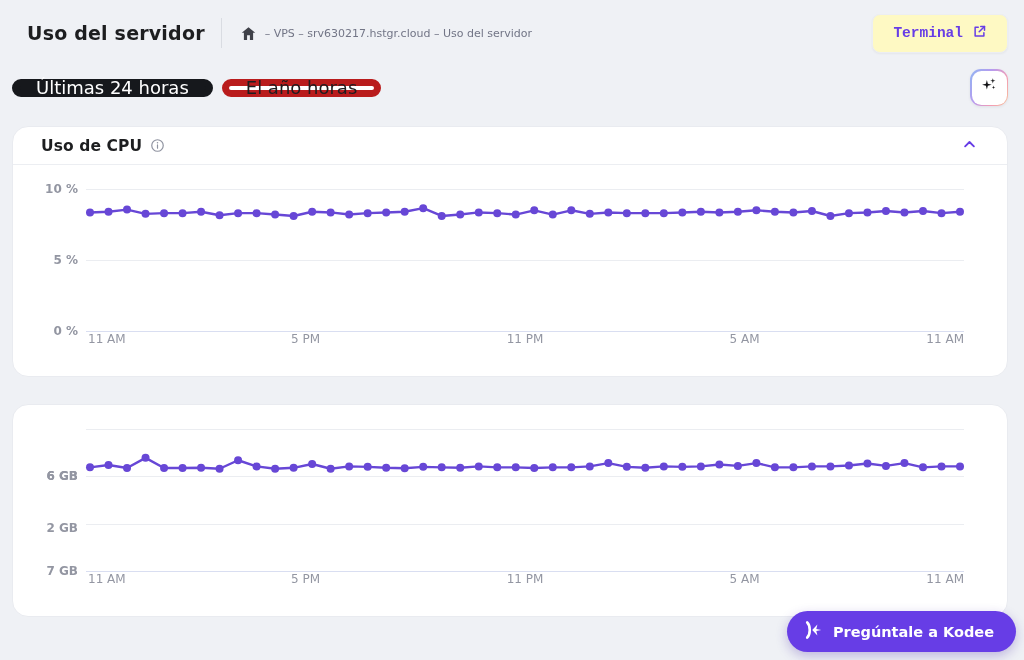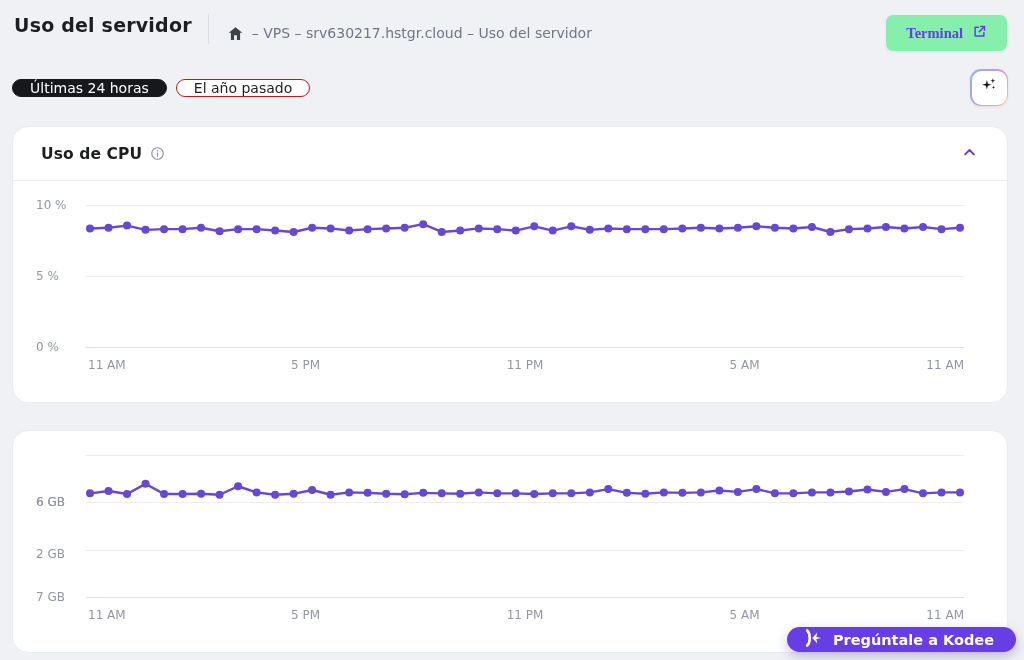--- a/index.html
+++ b/index.html
@@ -6,83 +6,84 @@
   html,body { width:1024px; height:660px; overflow:hidden; }
   body {
     background:#eff1f5;
     font-family:"DejaVu Sans","Liberation Sans",sans-serif;
     color:#1d1e20;
     position:relative;
   }
   .page { padding:14px 16px 0 12px; }
 
   
-  .top-row { display:flex; height:38px; margin-left:2px; }
+  .top-row { display:flex; align-items:center; height:38px; margin-left:15px; }
   .page-title { font-size:19px; font-weight:700; letter-spacing:.2px; }
   .vdivider { width:1px; height:30px; background:#d9dce2; margin:0 18px 0 16px; }
-  .breadcrumb { display:flex; align-items:center; gap:8px; color:#727586; font-size:14px; }
+  .breadcrumb { display:flex; align-items:center; gap:8px; color:#727586; font-size:11px; }
   .home-icon { display:inline-flex; cursor:pointer; }
   .spacer { flex:1; }
   .terminal-btn {
-    background:#86efac; border:1px solid #eceef2; border-radius:8px;
+    background:#fef9c3; border:1px solid #eceef2; border-radius:8px;
     box-shadow:0 1px 2px rgba(30,35,60,.05);
     color:#673de6; font-weight:700; font-size:14.5px;
     padding:9px 20px; display:flex; align-items:center; gap:9px; cursor:pointer;
-    font-family:Liberation Serif, serif;
+    font-family:Liberation Mono, monospace;
   }
 
   
   .filters-row { display:flex; align-items:center; margin-top:17px; gap:9px; }
   .pill {
-    background:#fff; border:1px solid #b91c1c; border-radius:999px;
+    background:#fff; border:7px solid #b91c1c; border-radius:999px;
     height:18px; padding:0 17px; display:flex; align-items:center;
-    font-size:14px; color:#1d1e20; cursor:pointer; font-family:inherit;
+    font-size:18px; color:#1d1e20; cursor:pointer; font-family:inherit;
   }
   .pill.active { background:#16181c; border-color:#16181c; color:#fff; }
   .ai-btn-wrap {
     margin-left:auto; border-radius:11px; padding:1.5px; cursor:pointer;
     background:linear-gradient(120deg,#8fb6f2 0%,#b79bef 38%,#f29bb4 70%,#f7c49c 100%);
     box-shadow:0 1px 3px rgba(30,35,60,.08);
   }
   .ai-btn {
     width:35px; height:34px; background:#fff; border-radius:9.5px;
     display:flex; align-items:center; justify-content:center;
   }
 
   
   .card {
     background:#fff; border:1px solid #e9ebf0; border-radius:16px;
     margin-top:20px; overflow:hidden;
   }
   .card + .card { margin-top:27px; }
   .card-header {
-    height:54px; padding:0 26px 0 28px; display:flex; align-items:center;
+    height:38px; padding:0 26px 0 28px; display:flex; align-items:center;
     border-bottom:1px solid #eceef2;
   }
   .card-title { font-size:15.5px; font-weight:700; letter-spacing:.1px; }
   .info-icon { display:inline-flex; margin-left:8px; cursor:pointer; }
   .chevron-btn { margin-left:auto; display:flex; align-items:center; cursor:pointer; background:none; border:none; padding:4px; }
 
   .card-body { padding:24px 28px 28px 28px; }
   .plot-outer { position:relative; margin-left:45px; margin-right:15px; }
   .plot-area { position:relative; height:142px; }
   .gridline { position:absolute; left:0; right:0; height:1px; background:#ebedf1; }
   .gridline.base { background:#d9def1; }
   .ytick {
-    position:absolute; left:-50px; width:42px; 
+    position:absolute; left:-50px; width:42px; text-align:right;
     font-size:12px; color:#9396a2; transform:translateY(-50%);
     white-space:nowrap;
-  }
-  .xticks { position:relative; height:16px; margin-top:11px; }
+    font-weight:bold;
+  }
+  .xticks { position:relative; height:16px; margin-top:1px; }
   .xtick { position:absolute; top:0; font-size:12px; color:#9396a2; white-space:nowrap; }
   .plot-area svg { position:absolute; left:0; top:0; overflow:visible; }
 
   
   .kodee-btn {
-    position:absolute; right:8px; bottom:8px; height:25px;
+    position:absolute; right:8px; bottom:8px; height:41px;
     background:#673de6; border:none; border-radius:999px;
     display:flex; align-items:center; gap:10px; padding:0 22px 0 14px;
     color:#fff; font-weight:700; font-size:14.5px; cursor:pointer;
     box-shadow:0 4px 12px rgba(60,30,160,.28); font-family:inherit;
   }
 </style>
 </head>
 <body>
 
 <div class="page">
@@ -106,21 +107,21 @@
           <path d="M10 5 H5 V19 H19 V14"></path>
             <path d="M14 4 H20 V10"></path>
             <path d="M20 4 L11.5 12.5"></path>
         </svg>
       </span>
     </button>
   </div>
 
   <div class="filters-row">
     <button class="pill active">Últimas 24 horas</button>
-    <button class="pill">El año pasado</button>
+    <button class="pill">El año horas</button>
     <div class="ai-btn-wrap">
       <div class="ai-btn">
         <span>
           <svg width="21" height="21" viewBox="0 0 24 24" fill="#101114">
             <path d="M9 5.6 L10.1 10 L14.5 11.1 L10.1 12.2 L9 16.6 L7.9 12.2 L3.5 11.1 L7.9 10 Z"></path>
             <path d="M15.8 3.6 L16.45 6 L18.8 6.6 L16.45 7.2 L15.8 9.6 L15.15 7.2 L12.85 6.6 L15.15 6 Z"></path>
             <path d="M16.6 12.1 L17.05 13.75 L18.7 14.2 L17.05 14.65 L16.6 16.3 L16.15 14.65 L14.55 14.2 L16.15 13.75 Z"></path>
           </svg>
         </span>
       </div>

